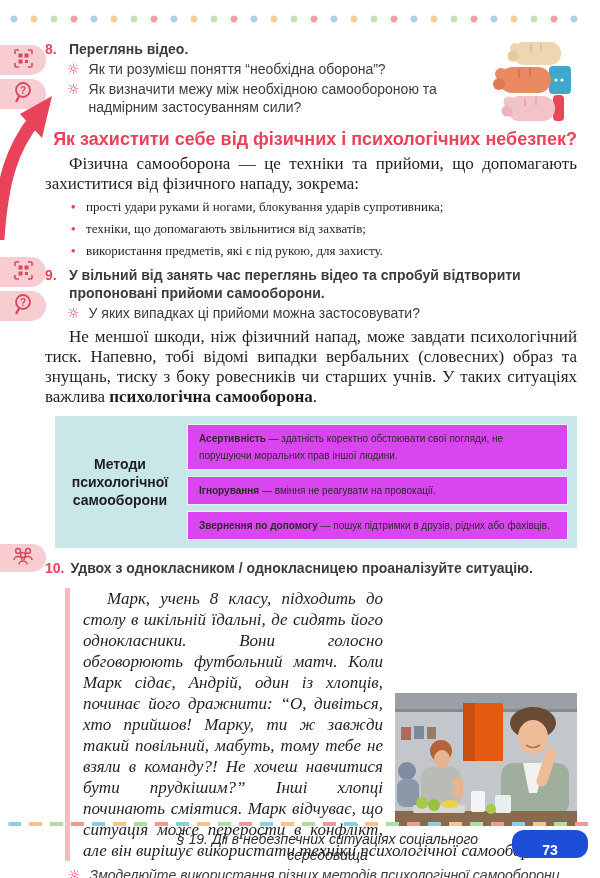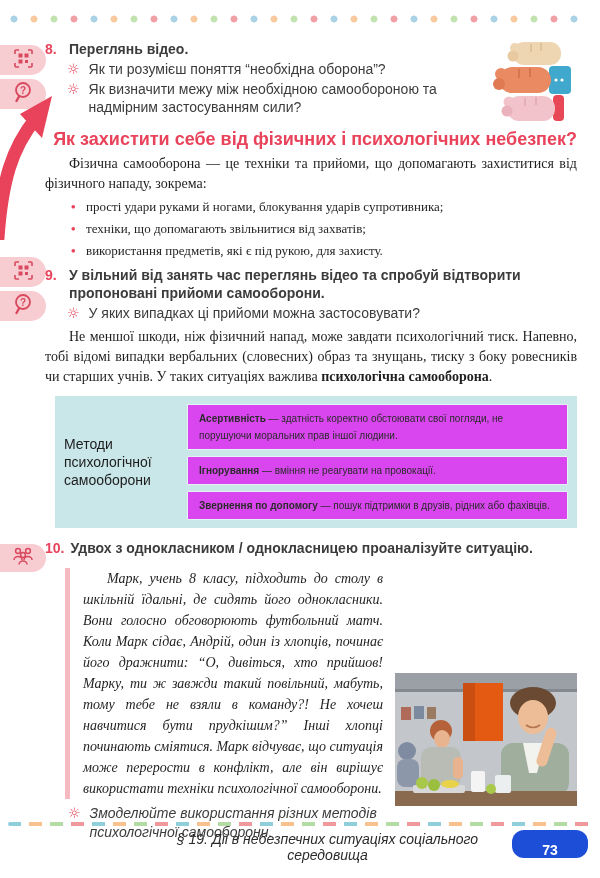--- a/index.html
+++ b/index.html
@@ -49,38 +49,38 @@
   .sun-item { display:flex; gap:9px; margin:2px 0 0 22px; font-size:14px; line-height:18px; color:#3c3c3c; }
   .sun-icon { color:#e8435a; font-family:"DejaVu Sans",sans-serif; font-size:14px; line-height:18px; flex:0 0 auto; }
   .task8 { position:relative; padding-right:112px; min-height:84px; }
   .fists-wrap { position:absolute; right:-6px; top:0; width:96px; height:84px; }
   .heading {
     margin:4px 0 0; color:#e8435a; font-size:18px; line-height:22px;
     font-weight:bold; text-align:right;
   }
   .serif {
     font-family:"Liberation Serif","DejaVu Serif",serif;
-    font-size:14px; line-height:20px; color:#1f1f1f; text-align:justify;
+    font-size:17px; line-height:20px; color:#1f1f1f; text-align:justify;
   }
   .para1 { margin-top:4px; text-indent:24px; }
   .dot-list { list-style:none; margin:3px 0 0 26px; }
   .dot-list li { position:relative; padding-left:15px; font-family:"Liberation Serif","DejaVu Serif",serif;
     font-size:13px; line-height:19px; margin-top:3px; color:#1f1f1f; }
   .dot-list li::before { content:"•"; position:absolute; left:0; color:#e8435a; font-weight:bold; }
   .task9 { margin-top:6px; }
   .para2 { margin-top:5px; text-indent:24px; line-height:20px; }
   .bold-serif { font-weight:bold; }
   
   .method-table {
     display:flex; gap:11px; align-items:stretch;
     background:#c9e6e9; padding:8px 9px; margin:9px 0 0 10px;
   }
   .method-head {
     flex:0 0 112px; display:flex; align-items:center; justify-content:center;
-    text-align:left; font-weight:normal; font-size:14px; line-height:18px; color:#1d1d1d;
+    text-align:center; font-weight:bold; font-size:14px; line-height:18px; color:#1d1d1d;
   }
   .method-rows { flex:1; display:flex; flex-direction:column; gap:6px; justify-content:center; }
   .method-row {
     background:#d946ef; border:1px solid #e4f2f4; padding:5px 11px;
     font-size:10px; line-height:17px; color:#2b2b2b;
   }
   .method-term { font-weight:bold; }
   .task10 { margin-top:11px; }
   
   .story { margin-top:11px;font-style:italic; }

